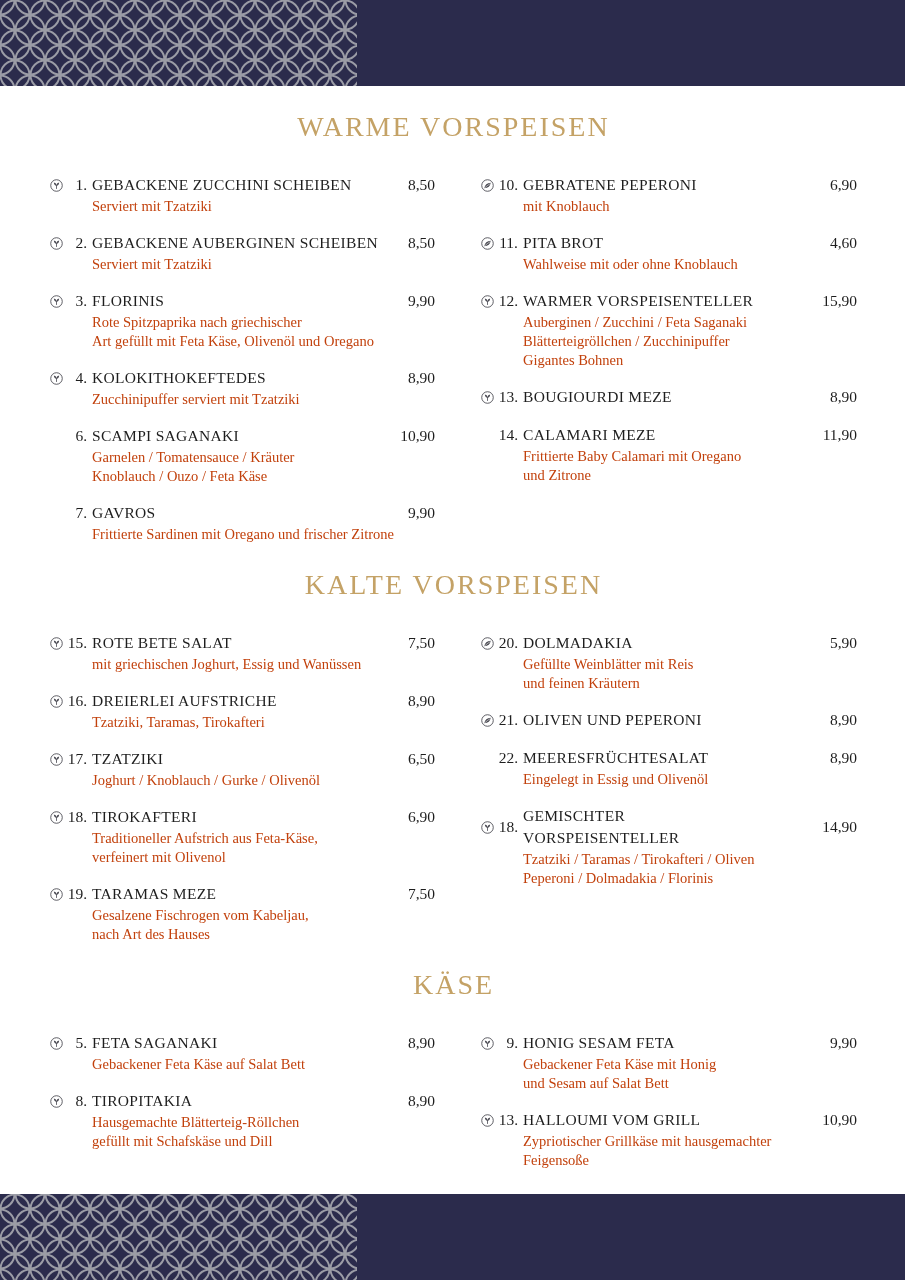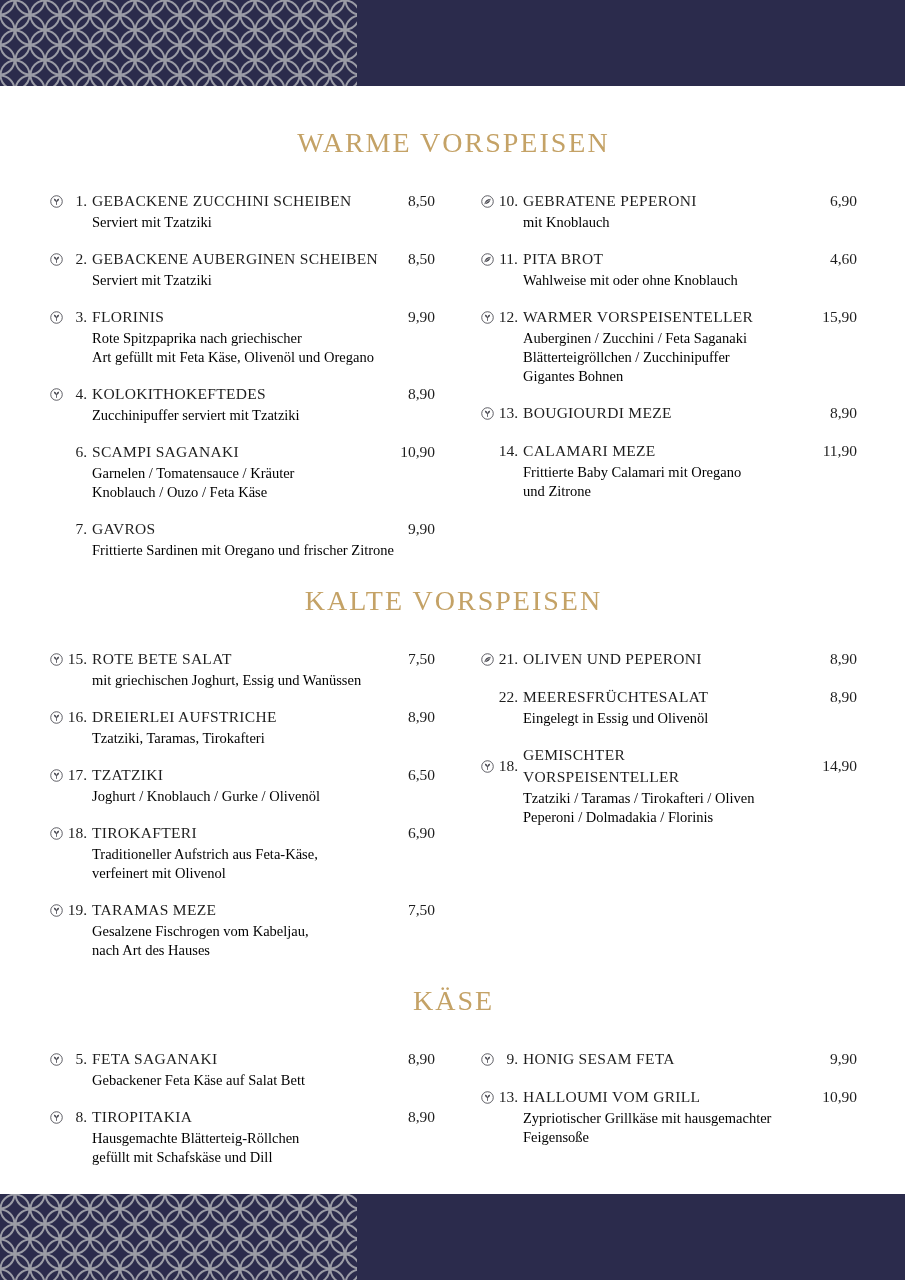--- a/index.html
+++ b/index.html
@@ -15,21 +15,21 @@
   .band{
     position:absolute;left:0;width:905px;height:86px;
     background:#2b2b4c;
   }
   .band-top{top:0;}
   .band-bottom{bottom:0;}
   .band svg{position:absolute;left:0;top:0;display:block;}
   
   .content{
     position:absolute;top:86px;left:0;right:0;
-    padding:16px 48px 0 50px;
+    padding:0 48px 0 50px;
   }
   .section-title{
     text-align:center;
     font-size:28px;line-height:34px;
     letter-spacing:2px;
     color:#c4a266;
     margin-top:24px;
     font-weight:normal;
   }
   .columns{
@@ -64,21 +64,21 @@
     padding-right:8px;
   }
   .price{
     margin-left:auto;
     flex-shrink:0;
   }
   .desc{
     padding-left:42px;
     font-size:14.5px;
     line-height:19px;
-    color:#000000;
+    color:#c2410c;
     white-space:pre-line;
     margin-top:1px;
   }
 </style>
 </head>
 <body>
 
 <div class="page">
 
   <div class="band band-top">
@@ -355,20 +355,36 @@
           <div class="col col-right">
             <div class="item">
               <div class="head">
                 <span class="icon-slot">
                   <svg width="13" height="13" viewBox="0 0 16 16">
                     <circle cx="8" cy="8" r="7.1" fill="none" stroke="#4a4a52" stroke-width="1.1"></circle>
                     <path d="M4.1 11.3 C4.6 7.3 7.5 5.1 11.9 4.7 C11.5 8.9 8.7 11.1 4.1 11.3 Z" fill="#4a4a52"></path>
                     <path d="M4.7 10.8 C6.6 8.9 8.6 7.4 11.1 5.9" stroke="#ffffff" stroke-width="0.7" fill="none"></path>
                   </svg>
                 </span>
+                <span class="num">20.</span>
+                <span class="name">DOLMADAKIA</span>
+                <span class="price">5,90</span>
+              </div>
+              <div class="desc">Gefüllte Weinblätter mit Reis
+und feinen Kräutern</div>
+            </div>
+            <div class="item">
+              <div class="head">
+                <span class="icon-slot">
+                  <svg width="13" height="13" viewBox="0 0 16 16">
+                    <circle cx="8" cy="8" r="7.1" fill="none" stroke="#4a4a52" stroke-width="1.1"></circle>
+                    <path d="M4.1 11.3 C4.6 7.3 7.5 5.1 11.9 4.7 C11.5 8.9 8.7 11.1 4.1 11.3 Z" fill="#4a4a52"></path>
+                    <path d="M4.7 10.8 C6.6 8.9 8.6 7.4 11.1 5.9" stroke="#ffffff" stroke-width="0.7" fill="none"></path>
+                  </svg>
+                </span>
                 <span class="num">21.</span>
                 <span class="name">OLIVEN UND PEPERONI</span>
                 <span class="price">8,90</span>
               </div>
             </div>
             <div class="item">
               <div class="head">
                 <span class="icon-slot"></span>
                 <span class="num">22.</span>
                 <span class="name">MEERESFRÜCHTESALAT</span>
@@ -443,20 +459,22 @@
                     <circle cx="8" cy="8" r="7.1" fill="none" stroke="#4a4a52" stroke-width="1.1"></circle>
                     <path d="M8 12.2 L8 7.4" stroke="#4a4a52" stroke-width="1" fill="none"></path>
                     <path d="M8 8.3 C5.9 8.1 4.8 6.3 4.8 4.3 C7.1 4.6 8 6.3 8 8.3 Z" fill="#4a4a52"></path>
                     <path d="M8 8.3 C10.1 8.1 11.2 6.3 11.2 4.3 C8.9 4.6 8 6.3 8 8.3 Z" fill="#4a4a52"></path>
                   </svg>
                 </span>
                 <span class="num">9.</span>
                 <span class="name">HONIG SESAM FETA</span>
                 <span class="price">9,90</span>
               </div>
+              <div class="desc">Gebackener Feta Käse mit Honig
+und Sesam auf Salat Bett</div>
             </div>
             <div class="item">
               <div class="head">
                 <span class="icon-slot">
                   <svg width="13" height="13" viewBox="0 0 16 16">
                     <circle cx="8" cy="8" r="7.1" fill="none" stroke="#4a4a52" stroke-width="1.1"></circle>
                     <path d="M8 12.2 L8 7.4" stroke="#4a4a52" stroke-width="1" fill="none"></path>
                     <path d="M8 8.3 C5.9 8.1 4.8 6.3 4.8 4.3 C7.1 4.6 8 6.3 8 8.3 Z" fill="#4a4a52"></path>
                     <path d="M8 8.3 C10.1 8.1 11.2 6.3 11.2 4.3 C8.9 4.6 8 6.3 8 8.3 Z" fill="#4a4a52"></path>
                   </svg>

